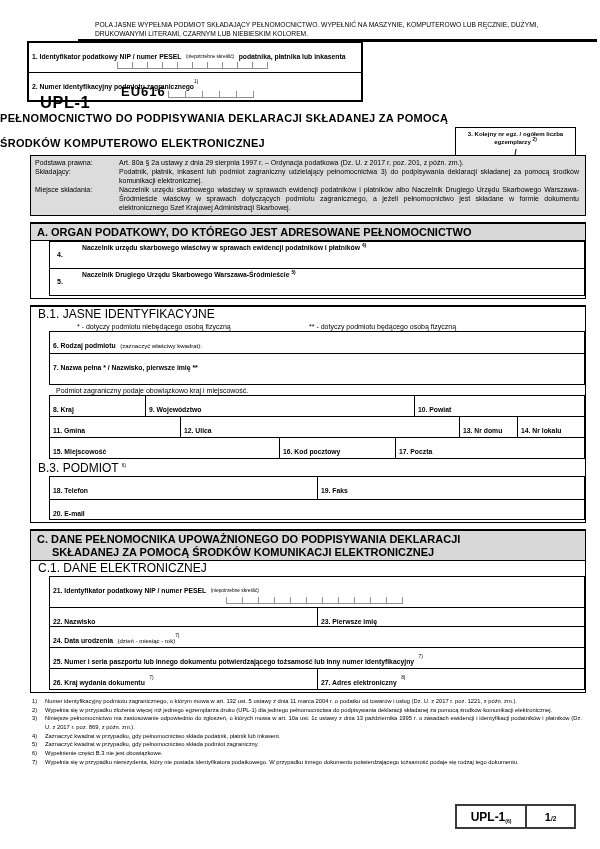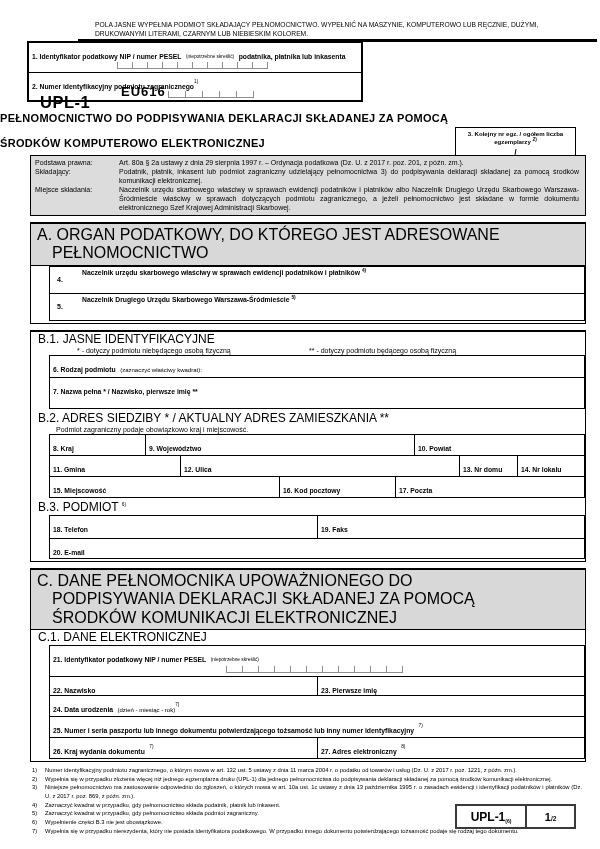--- a/index.html
+++ b/index.html
@@ -33,21 +33,21 @@
 
   
   .main{position:absolute;left:30px;top:155px;width:556px;}
   .legal{border:1.2px solid #000;background:#dcdcdc;padding:3px 4px 2px 4px;box-sizing:border-box;}
   .lrow{display:flex;font-size:7px;line-height:1.28;}
   .llab{width:84px;flex:0 0 84px;}
   .ltxt{flex:1;text-align:justify;padding-right:2px;}
 
   .section{border:1.2px solid #000;border-top-width:2.5px;margin-top:6px;background:#fff;}
   .secbar{background:#d8d8d8;border-bottom:1px solid #000;padding:2px 6px;}
-  .sbt{display:block;font-weight:normal;font-size:16px;line-height:1.15;padding-left:15px;text-indent:-15px;}
+  .sbt{display:block;font-weight:bold;font-size:11px;line-height:1.15;padding-left:15px;text-indent:-15px;}
   .subhead{font-size:12px;padding:1px 4px 0 7px;line-height:1.15;}
   .subsub{font-size:7px;padding:0 4px 1px 25px;}
   .legend{display:flex;font-size:7px;padding:1px 4px 1px 46px;}
   .legend .lg1{width:232px;flex:0 0 232px;}
   .inset{margin-left:18px;padding-bottom:2px;}
   .arow{position:relative;border:1px solid #000;height:26px;background:#fff;}
   .arow + .arow{margin-top:-1px;}
   .anum{position:absolute;left:7px;top:9px;font-weight:bold;font-size:7px;}
   .albl{position:absolute;left:32px;top:2px;right:4px;font-weight:bold;font-size:6.8px;}
   .frow{display:flex;border:1px solid #000;background:#fff;box-sizing:border-box;}
@@ -163,21 +163,20 @@
           <div class="cell" style="flex:1">
             <span class="lbl7">6. Rodzaj podmiotu</span> <span class="paren" style="font-size:6px;top:0">(zaznaczyć właściwy kwadrat):</span>
             
           </div>
         </div>
         <div class="frow" style="height:32px">
           <div class="cell" style="flex:1"><span class="lbl7">7. Nazwa pełna * / Nazwisko, pierwsze imię **</span></div>
         </div>
       </div>
 
-      <div class="subhead">B.2. ADRES SIEDZIBY * / AKTUALNY ADRES ZAMIESZKANIA **</div>
       <div class="subsub">Podmiot zagraniczny podaje obowiązkowo kraj i miejscowość.</div>
       <div class="inset">
         <div class="frow" style="height:22px">
           <div class="cell" style="flex:0 0 95px"><span class="lbl7">8. Kraj</span></div>
           <div class="cell" style="flex:0 0 269px"><span class="lbl7">9. Województwo</span></div>
           <div class="cell" style="flex:1"><span class="lbl7">10. Powiat</span></div>
         </div>
         <div class="frow" style="height:22px">
           <div class="cell" style="flex:0 0 130px"><span class="lbl7">11. Gmina</span></div>
           <div class="cell" style="flex:0 0 279px"><span class="lbl7">12. Ulica</span></div>

